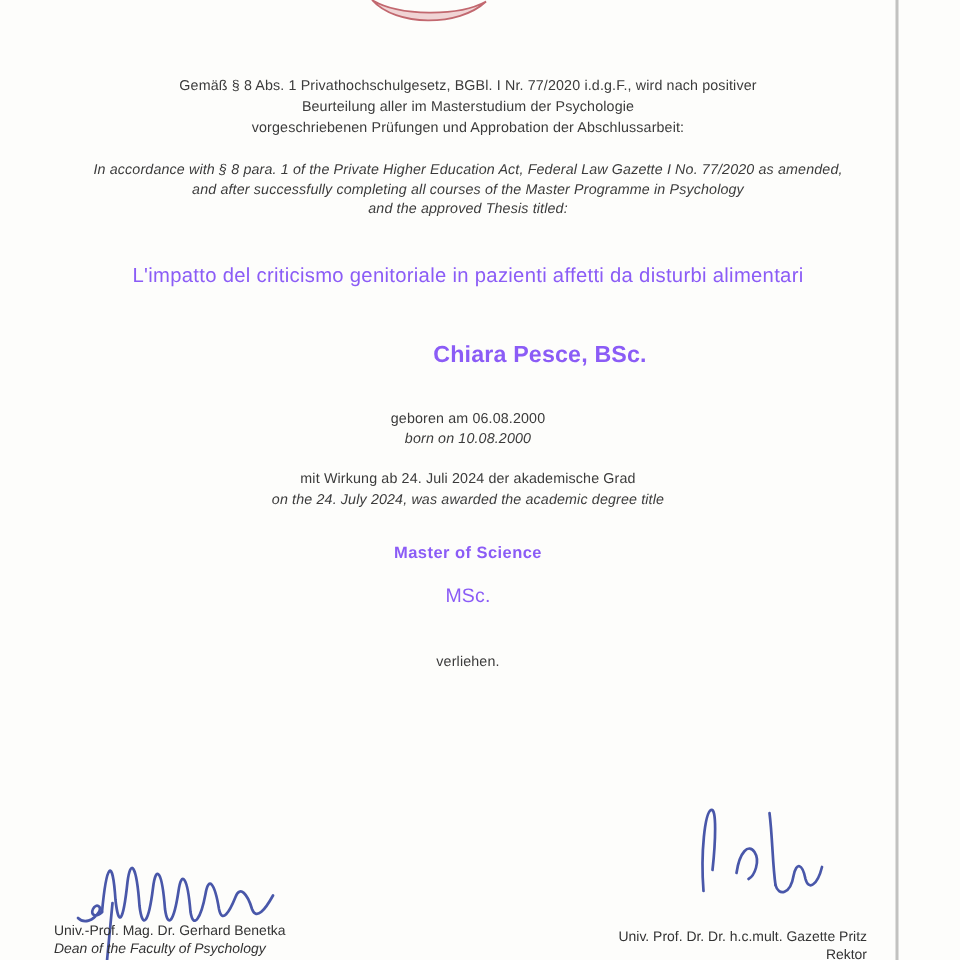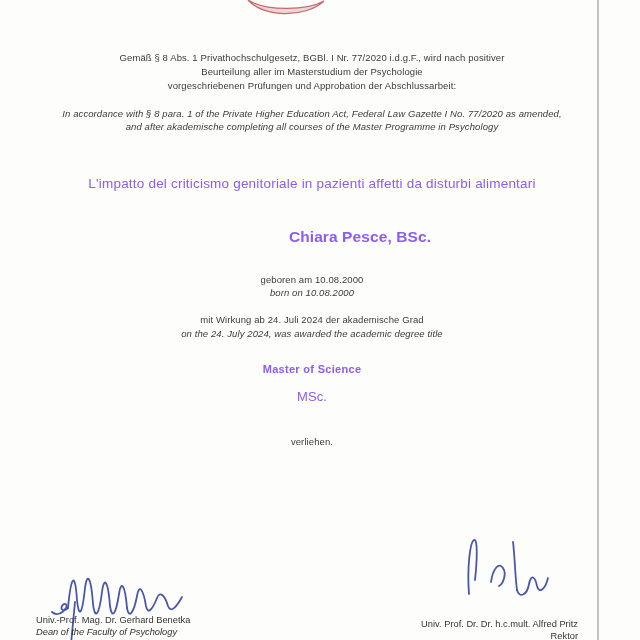--- a/index.html
+++ b/index.html
@@ -54,27 +54,28 @@
     <path d="M2,2 C18,20 60,20 78,3 C60,13 20,13 2,2 Z" fill="#f0d4d5" stroke="#c2686f" stroke-width="1.2"></path>
   </svg>
 
   <div class="scan-line"></div>
 
   <div class="line" style="top:52px">Gemäß § 8 Abs. 1 Privathochschulgesetz, BGBl. I Nr. 77/2020 i.d.g.F., wird nach positiver</div>
   <div class="line" style="top:80px">vorgeschriebenen Prüfungen und Approbation der Abschlussarbeit:</div>
   <div class="line" style="top:66px">Beurteilung aller im Masterstudium der Psychologie</div>
 
   <div class="line it" style="top:108px">In accordance with § 8 para. 1 of the Private Higher Education Act, Federal Law Gazette I No. 77/2020 as amended,</div>
-  <div class="line it" style="top:121px">and after akademische completing all courses of the Master Programme in Psychology</div>
+  <div class="line it" style="top:121px">and after successfully completing all courses of the Master Programme in Psychology</div>
+  <div class="line it" style="top:134px">and the approved Thesis titled:</div>
 
   <div class="line accent thesis-title" style="top:176px">L'impatto del criticismo genitoriale in pazienti affetti da disturbi alimentari</div>
 
   <div class="line accent name" style="top:228px">Chiara Pesce, BSc.</div>
 
-  <div class="line" style="top:274px">geboren am 10.08.2000</div>
+  <div class="line" style="top:274px">geboren am 06.08.2000</div>
   <div class="line it" style="top:287px">born on 10.08.2000</div>
 
   <div class="line" style="top:314px">mit Wirkung ab 24. Juli 2024 der akademische Grad</div>
   <div class="line it" style="top:328px">on the 24. July 2024, was awarded the academic degree title</div>
 
   <div class="line accent degree" style="top:363px">Master of Science</div>
   <div class="line" style="top:436px">verliehen.</div>
 
   <div class="line accent degree-abbr" style="top:389px">MSc.</div>
 
@@ -94,18 +95,18 @@
       <path d="M62,64 C64,72 72,70 74,58 C76,48 80,50 82,60 C84,68 90,64 93,52"></path>
     </g>
   </svg>
 
   <div class="sig-block left">
     <div>Univ.-Prof. Mag. Dr. Gerhard Benetka</div>
     <div class="it">Dean of the Faculty of Psychology</div>
   </div>
 
   <div class="sig-block right">
-    <div>Univ. Prof. Dr. Dr. h.c.mult. Alfred Pritz</div>
+    <div>Univ. Prof. Dr. Dr. h.c.mult. Gazette Pritz</div>
     <div>Rektor</div>
 
   </div>
 
 </div>
 
 </body></html>

